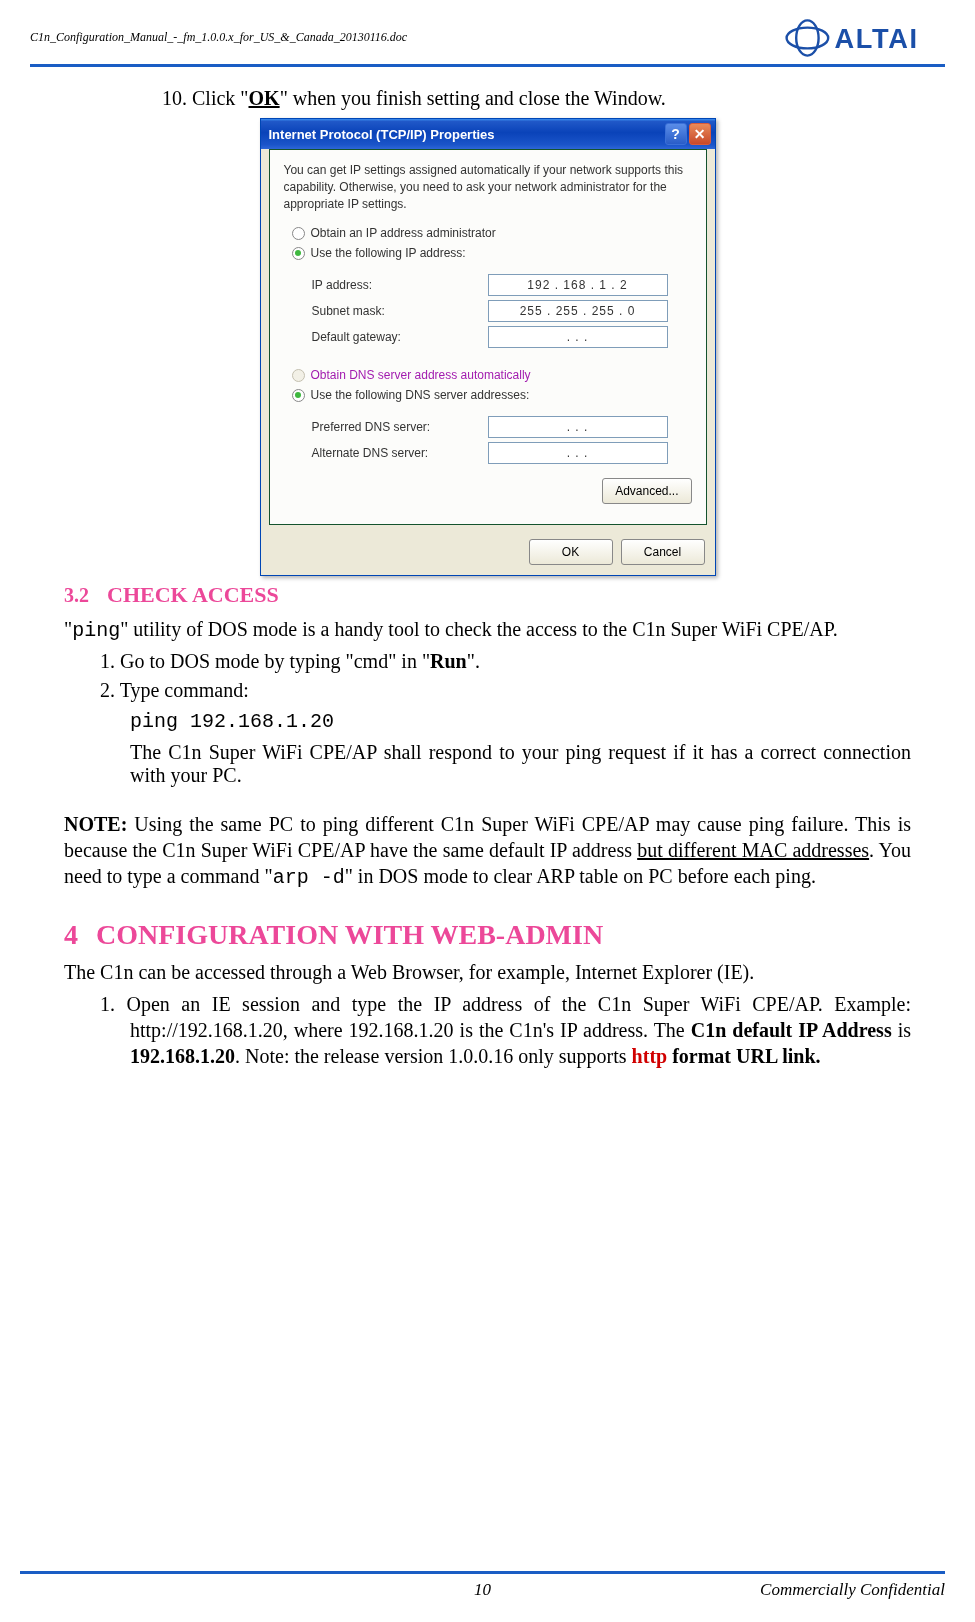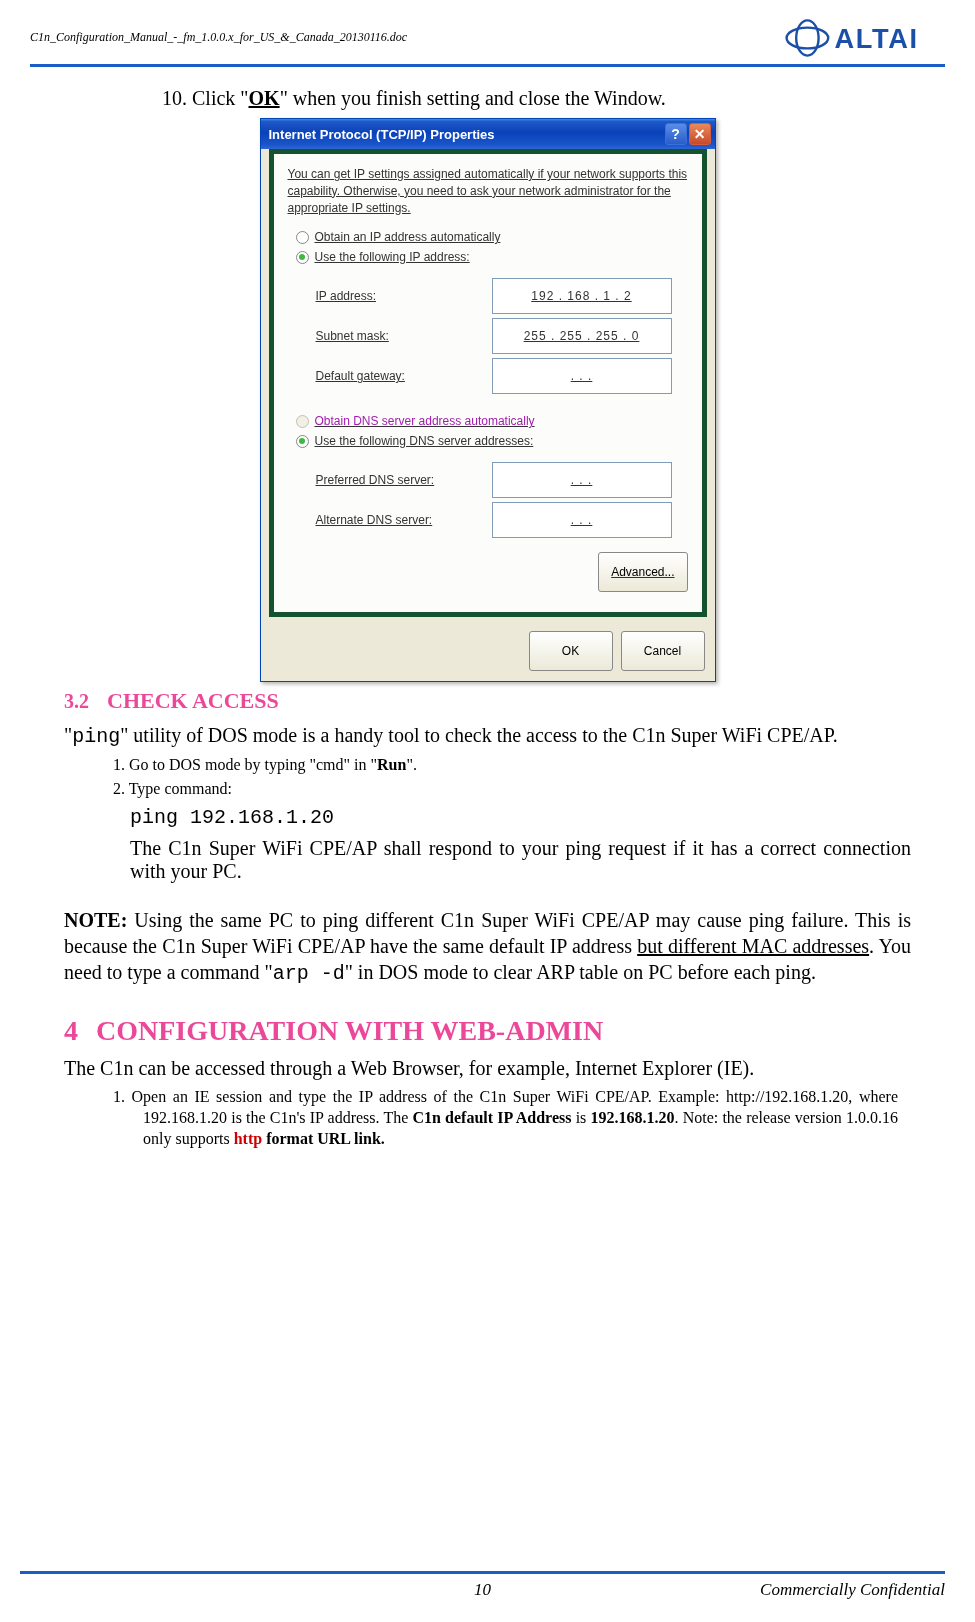--- a/index.html
+++ b/index.html
@@ -94,24 +94,23 @@
       border: 1px solid #919b9c;
       border-bottom: none;
       border-radius: 4px 4px 0 0;
       padding: 3px 12px;
       position: relative;
       top: 1px;
       z-index: 2;
     }
     .tab-panel {
       margin: 0 8px 8px 8px;
-      border: 5px solid #14532d;
+      border: 1px solid #14532d;
       background: #fcfcfa;
       padding: 12px 14px;
-      text-decoration: underline;
     }
     .desc { margin-bottom: 14px; line-height: 1.4; }
     .radio-row {
       margin: 6px 0 6px 8px;
       display: flex;
       align-items: center;
     }
     .radio-row.disabled { color: #a21caf; }
     .radio-circle {
       width: 13px;
@@ -136,39 +135,39 @@
       padding: 4px 0 10px 28px;
     }
     .field-row {
       display: flex;
       align-items: center;
       margin: 4px 0;
     }
     .field-label { width: 176px; }
     .ip-input {
       width: 180px;
-      height: 36px;
+      height: 22px;
       border: 1px solid #7f9db9;
       background: #fff;
       display: flex;
       align-items: center;
       justify-content: center;
       font-family: Tahoma, sans-serif;
       font-size: 12px;
       letter-spacing: 1px;
     }
     .btn-row {
       display: flex;
       justify-content: flex-end;
       padding: 0 0 8px 0;
       gap: 6px;
     }
     .xp-btn {
       min-width: 84px;
-      height: 40px;
+      height: 26px;
       background: linear-gradient(#fff, #ece9d8);
       border: 1px solid #888;
       border-radius: 3px;
       font-family: Tahoma, sans-serif;
       font-size: 12px;
       padding: 0 12px;
     }
     .dialog-footer {
       display: flex;
       justify-content: flex-end;
@@ -195,24 +194,24 @@
     .section-h.h4 .num { font-size: 28px; }
     .section-h.h4 .caps { font-size: 28px; }
     .body-p {
       font-size: 20px;
       line-height: 1.3;
       text-align: justify;
       margin: 6px 0;
     }
     .mono { font-family: "Courier New", monospace; }
     .ol-item {
-      font-size: 16px;
+      font-size: 20px;
       padding-left: 66px;
       text-indent: -30px;
-      margin: 6px 13px;
+      margin: 6px 0;
       text-align: justify;
     }
     .ol-sub {
       font-size: 20px;
       padding-left: 66px;
       margin: 6px 0;
       text-align: justify;
     }
     .cmd-line {
       font-family: "Courier New", monospace;
@@ -272,21 +271,21 @@
       <div class="titlebar">
         <span class="title-text">Internet Protocol (TCP/IP) Properties</span>
         <div class="titlebar-btn help-btn">?</div>
         <div class="titlebar-btn close-btn">✕</div>
       </div>
       <div class="tab-panel">
         <p class="desc">You can get IP settings assigned automatically if your network supports this capability. Otherwise, you need to ask your network administrator for the appropriate IP settings.</p>
 
         <div class="radio-row">
           <span class="radio-circle"></span>
-          <span>Obtain an IP address automatically</span>
+          <span>Obtain an IP address administrator</span>
         </div>
         <div class="radio-row">
           <span class="radio-circle checked"></span>
           <span>Use the following IP address:</span>
         </div>
         <div class="field-block">
           <div class="field-row">
             <span class="field-label">IP address:</span>
             <div class="ip-input">192 . 168 .   1  .   2</div>
           </div>

